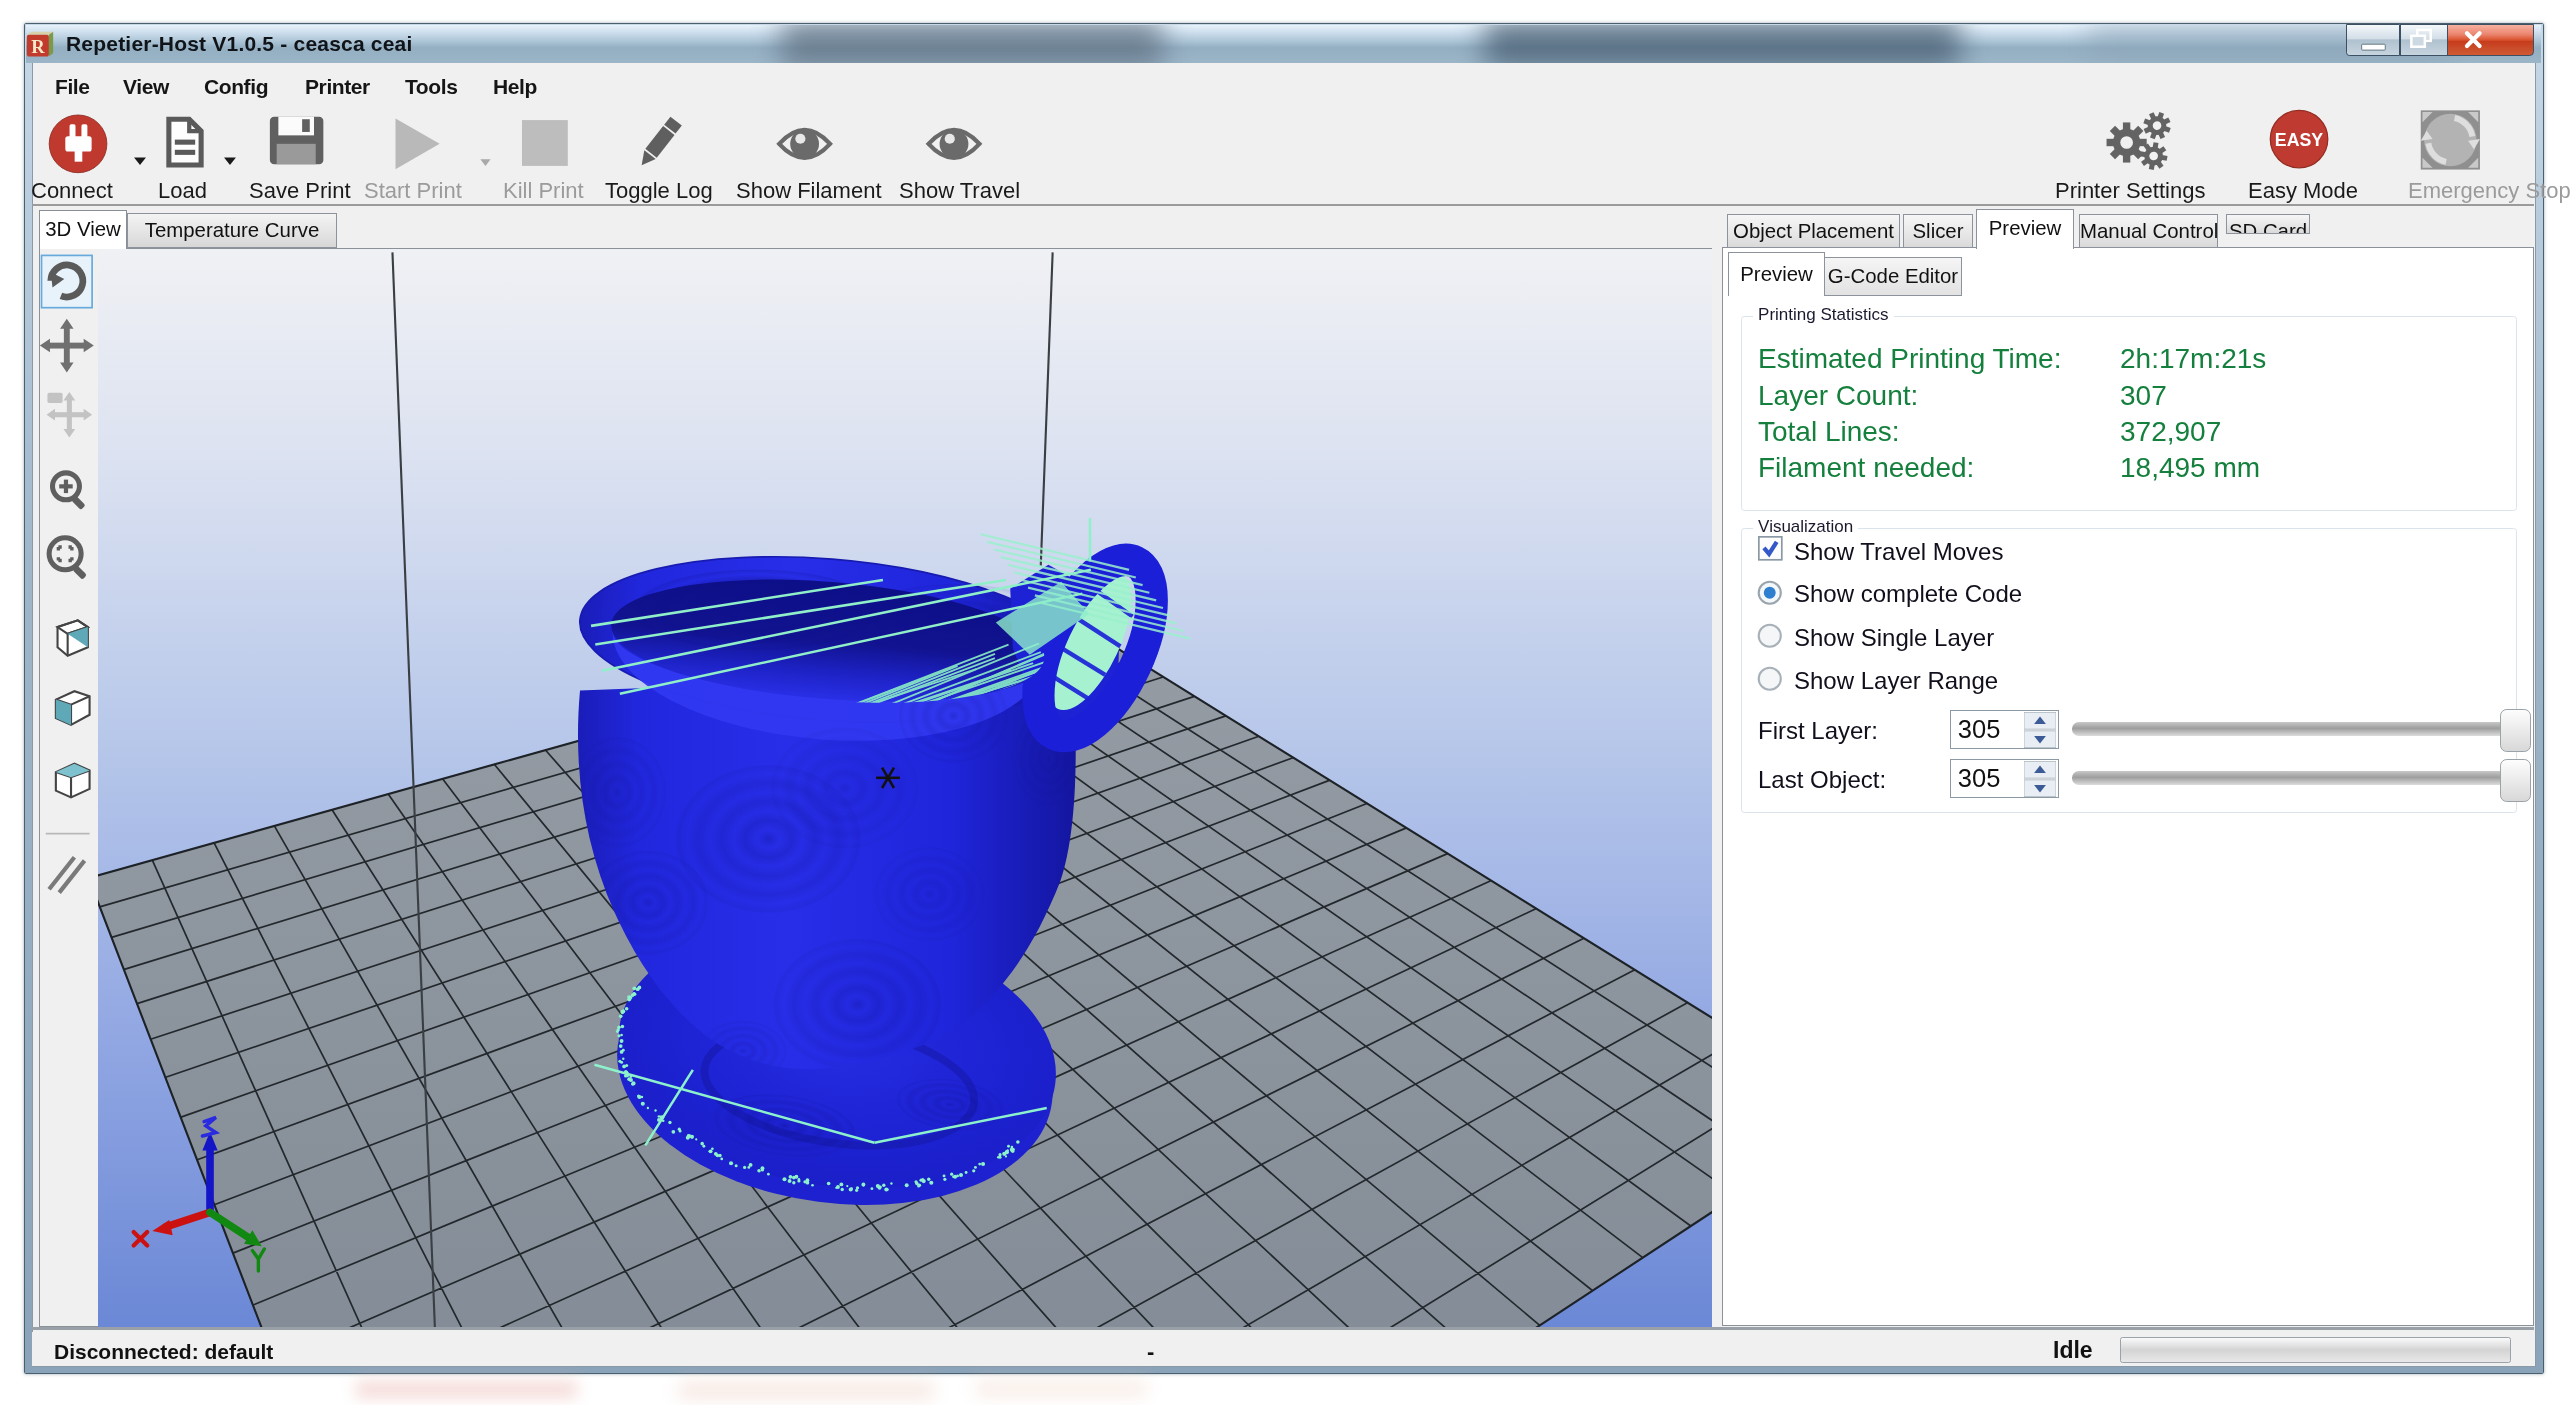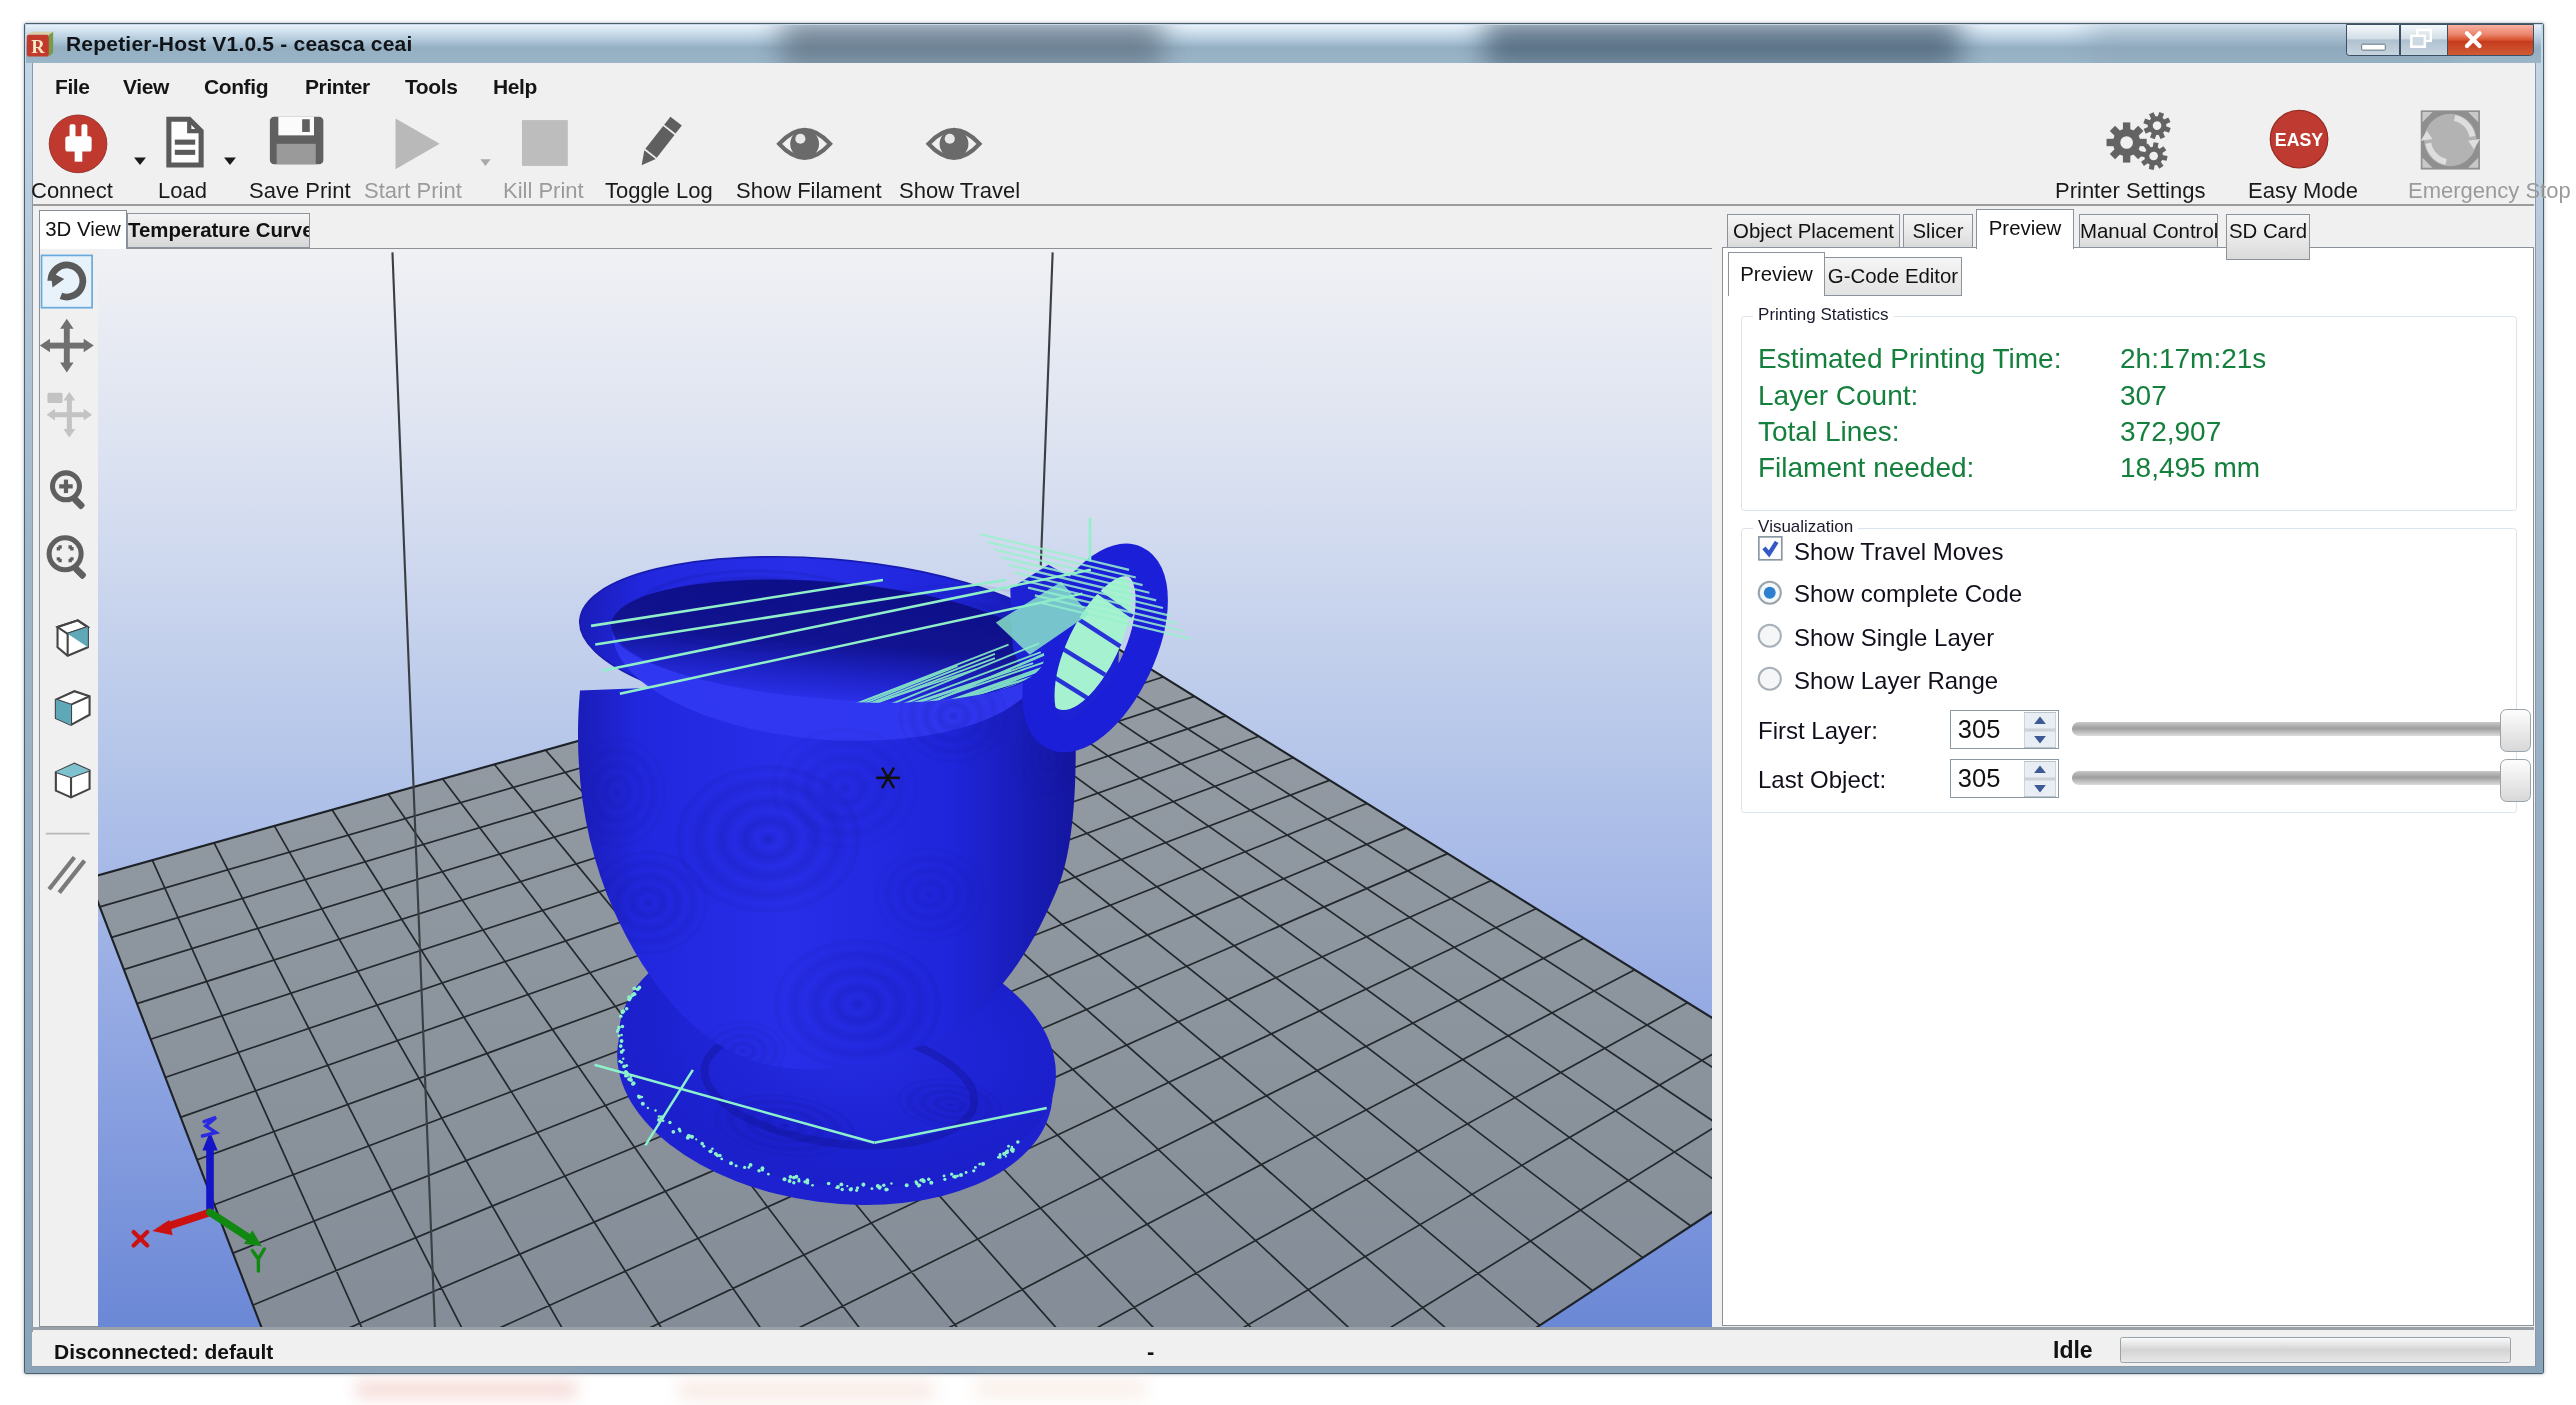--- a/index.html
+++ b/index.html
@@ -25,21 +25,21 @@
 
 #client{left:32px;top:63px;width:2502px;height:1303px;background:#f0f0f0;border:0.8px solid #8a99a8;border-top:none;}
 
 .menuitem{top:75px;font-size:21px;color:#151515;font-weight:bold;letter-spacing:-0.4px;}
 
 .tlabel{top:178px;font-size:22px;color:#1a1a1a;font-weight:normal;white-space:nowrap;}
 .tlabel.dis{color:#9b9b9b;}
 
 .tab{box-sizing:border-box;white-space:nowrap;overflow:hidden;font-size:20.4px;color:#111;text-align:center;}
 #tab3d{left:39px;top:210px;width:88px;height:39px;background:#ffffff;border:0.8px solid #888f98;border-bottom:none;line-height:37px;z-index:5;}
-#tabtemp{left:127px;top:213px;width:183px;height:35px;background:linear-gradient(180deg,#f4f4f4,#e0e0e0 70%,#d6d6d6);border:0.8px solid #8c939c;line-height:33px;z-index:4;font-weight:bold;}
+#tabtemp{left:127px;top:213px;width:210px;height:35px;background:linear-gradient(180deg,#f4f4f4,#e0e0e0 70%,#d6d6d6);border:0.8px solid #8c939c;line-height:33px;z-index:4;}
 #panel3d{left:39px;top:248px;width:1673px;height:1079px;background:#f0f0f0;border:0.8px solid #8a9199;box-sizing:border-box;z-index:3;}
 #viewport{left:98px;top:249px;width:1614px;height:1078px;z-index:3;}
 
 .rtab{box-sizing:border-box;white-space:nowrap;overflow:hidden;font-size:20.4px;color:#111;text-align:center;background:linear-gradient(180deg,#f6f6f6,#e4e4e4 70%,#d9d9d9);border:0.8px solid #8c939c;z-index:4;}
 #rpanel{left:1722px;top:247px;width:812px;height:1079px;background:#ffffff;border:0.8px solid #8a9199;box-sizing:border-box;z-index:3;}
 .stab{box-sizing:border-box;white-space:nowrap;overflow:hidden;font-size:20.4px;color:#111;text-align:center;z-index:5;}
 
 .group{border:0.8px solid #dbe4ec;border-radius:3.4px;background:#fff;z-index:4;}
 .glabel{font-size:17px;color:#1a1a2e;background:#fff;padding:0 5.1px;z-index:5;}
 .stat{font-size:28px;color:#15803d;z-index:5;white-space:nowrap;}
@@ -242,21 +242,21 @@
 </svg>
 <div class="abs" style="left:32px;top:204px;width:2502px;height:1.7px;background:#9b9b9b;z-index:2;"></div>
 
 <div class="abs tab" id="tabtemp">Temperature Curve</div>
 <div class="abs tab" id="tab3d">3D View</div>
 <div class="abs" id="panel3d"></div>
 
 <div class="abs rtab" style="left:1727px;top:214px;width:173px;height:34px;line-height:32px;">Object Placement</div>
 <div class="abs rtab" style="left:1903px;top:214px;width:70px;height:34px;line-height:32px;">Slicer</div>
 <div class="abs rtab" style="left:2079px;top:214px;width:139px;height:34px;line-height:32px;">Manual Control</div>
-<div class="abs rtab" style="left:2226px;top:214px;width:84px;height:46px;line-height:32px;">SD Card</div>
+<div class="abs rtab" style="left:2226px;top:214px;width:84px;height:20px;line-height:32px;">SD Card</div>
 <div class="abs" id="rpanel"></div>
 <div class="abs rtab" style="left:1976px;top:209px;width:98px;height:40px;line-height:37px;background:#ffffff;border-bottom:none;z-index:6;">Preview</div>
 
 <div class="abs stab" style="left:1824px;top:257px;width:138px;height:39px;line-height:37px;background:linear-gradient(180deg,#f5f5f5,#e2e2e2);border:0.8px solid #8c939c;z-index:5;">G-Code Editor</div>
 <div class="abs stab" style="left:1728px;top:252px;width:97px;height:44px;line-height:42px;background:#ffffff;border:0.8px solid #8c939c;border-bottom:none;z-index:6;">Preview</div>
 
 <div class="abs group" style="left:1741px;top:316px;width:774px;height:193px;"></div>
 <div class="abs glabel" style="left:1753px;top:305px;">Printing Statistics</div>
 <div class="abs stat" style="left:1758px;top:343px;">Estimated Printing Time:</div>
 <div class="abs stat" style="left:2120px;top:343px;">2h:17m:21s</div>

